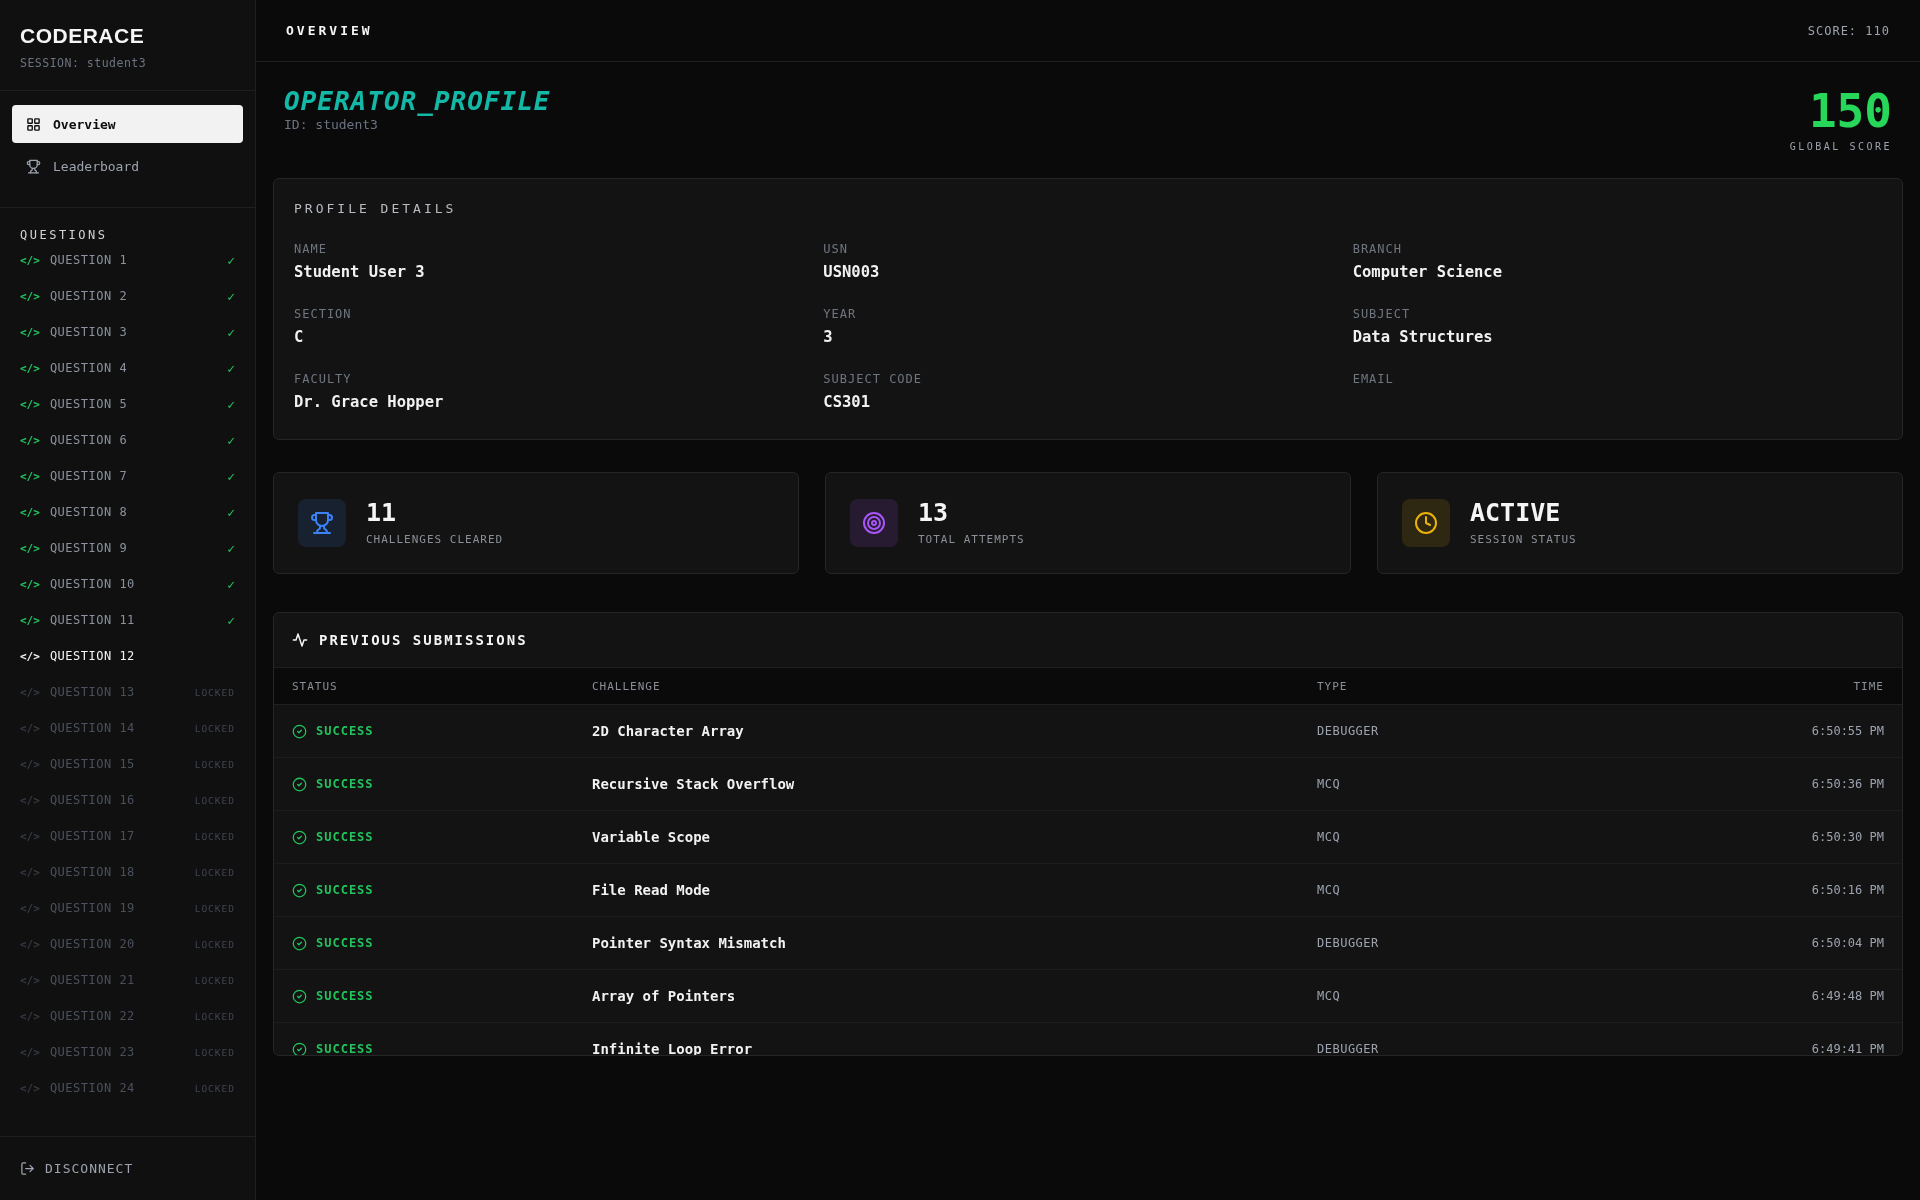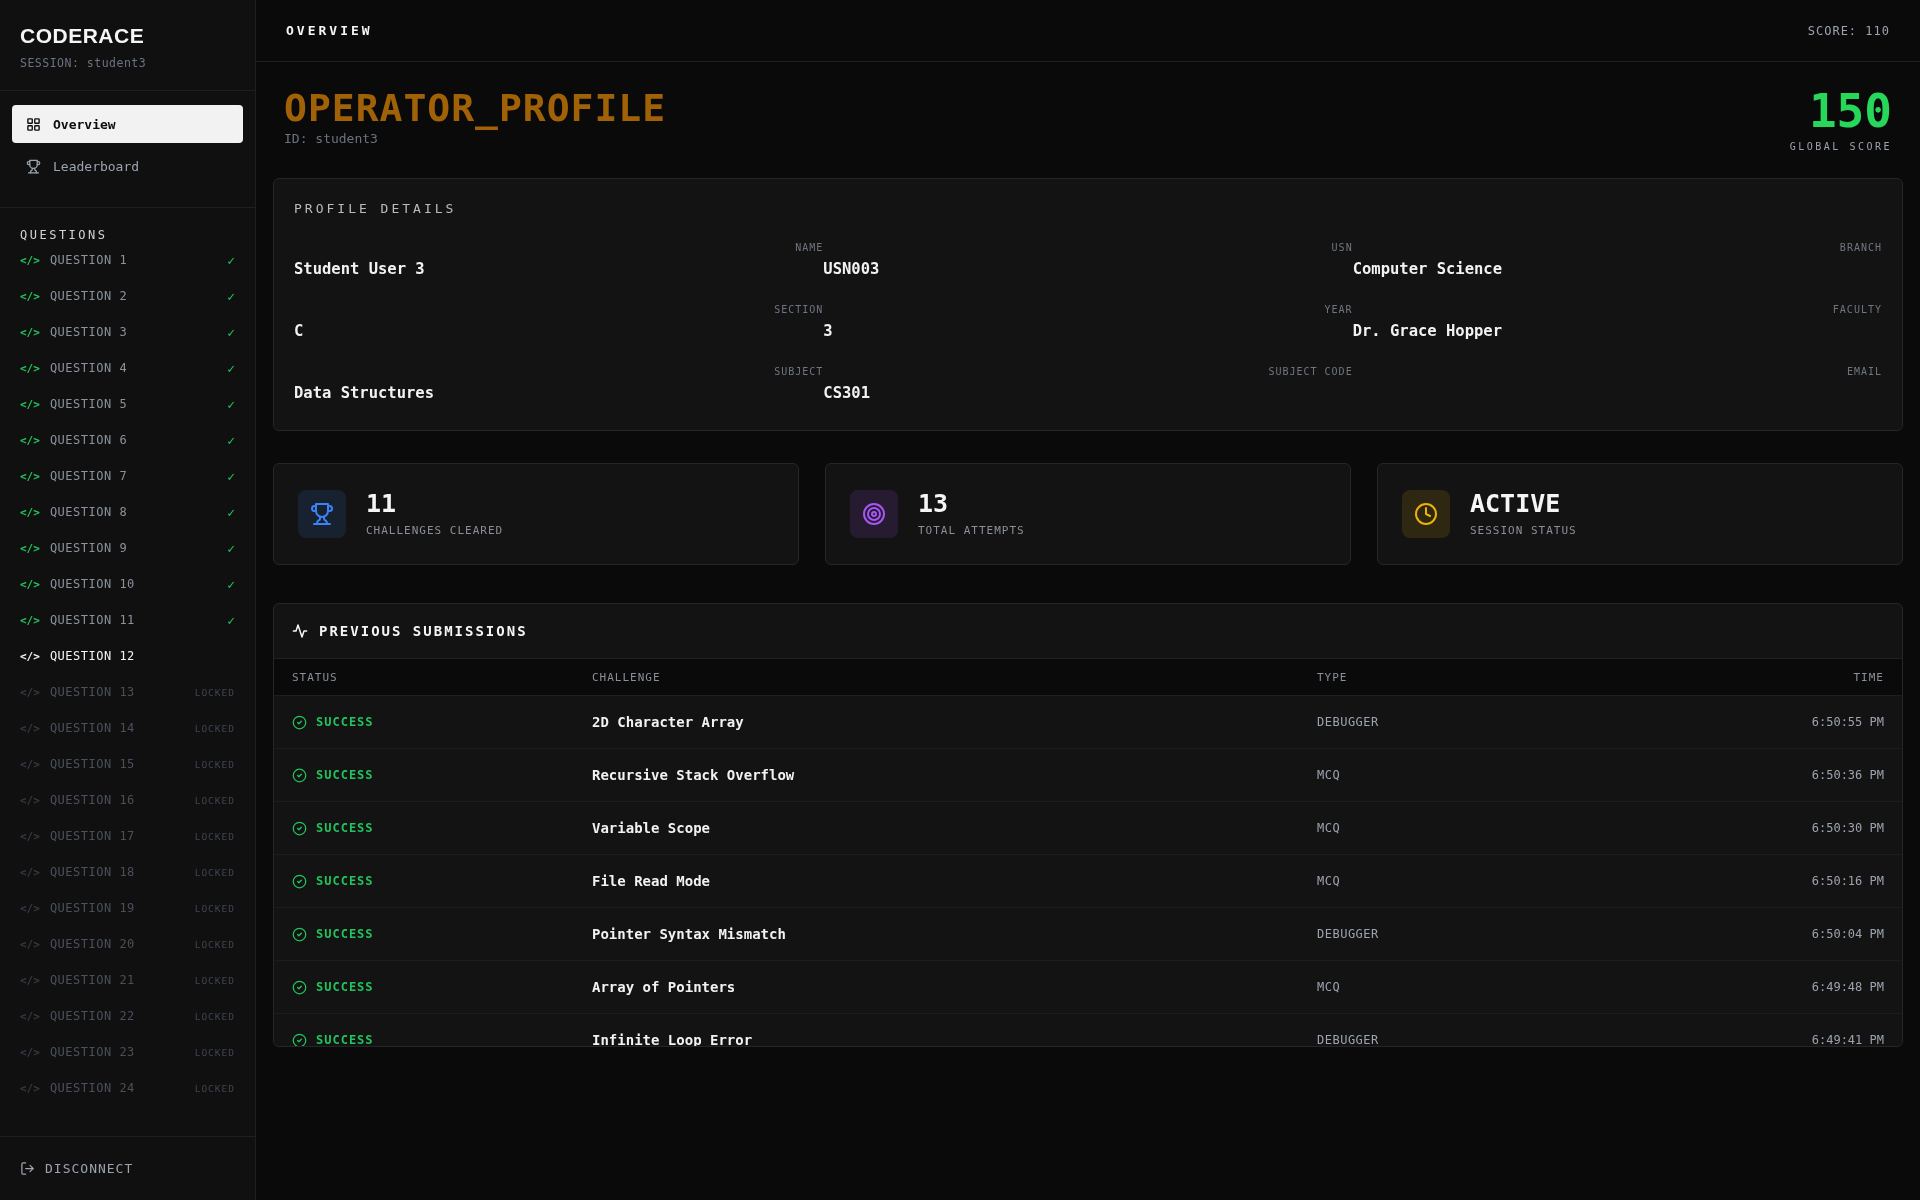--- a/index.html
+++ b/index.html
@@ -54,32 +54,32 @@
   .topbar {
     height:62px; border-bottom:1px solid #1f1f1f;
     display:flex; align-items:center; justify-content:space-between; padding:0 30px;
   }
   .topbar-title { font-size:13px; font-weight:700; letter-spacing:3px; color:#f5f5f5; }
   .topbar-score { font-size:12px; color:#9ca3af; letter-spacing:1px; }
 
   .content { flex:1; padding:0 17px; overflow:hidden; }
 
   .page-header { display:flex; justify-content:space-between; align-items:flex-start; padding:24px 11px 26px; }
-  .ph-title { font-size:38px; font-weight:800; color:#a16207; letter-spacing:1px; }
+  .ph-title { font-size:26px; font-weight:800; color:#14b8a6; letter-spacing:1px;font-style:italic; }
   .ph-sub { margin-top:1px; font-size:13px; color:#6b7280; }
   .ph-score { text-align:right; padding-top:2px; }
   .ph-score-value { font-size:46px; font-weight:800; color:#27d75a; line-height:1; }
   .ph-score-label { margin-top:7px; font-size:10px; color:#9ca3af; letter-spacing:2.5px; }
 
   .card { background:#131313; border:1px solid #262626; border-radius:6px; }
 
   .profile-card { padding:22px 20px 28px; }
   .pc-title { font-size:13px; color:#b8bcc2; letter-spacing:3px; margin-bottom:26px; }
   .pc-grid { display:grid; grid-template-columns:1fr 1fr 1fr; row-gap:26px; }
-  .pf-label { font-size:10px; color:#6f7680; letter-spacing:1px;text-align:right; }
+  .pf-label { font-size:12px; color:#6f7680; letter-spacing:1px; }
   .pf-value { margin-top:7px; font-size:15.5px; font-weight:700; color:#f2f2f2; }
 
   .stats-row { margin-top:32px; display:grid; grid-template-columns:1fr 1fr 1fr; gap:26px; }
   .stat-card { display:flex; align-items:center; gap:20px; padding:26px 24px; }
   .stat-iconbox { width:48px; height:48px; border-radius:8px; display:flex; align-items:center; justify-content:center; }
   .stat-iconbox.blue   { background:rgba(59,130,246,.13); color:#3b82f6; }
   .stat-iconbox.purple { background:rgba(168,85,247,.13); color:#a855f7; }
   .stat-iconbox.amber  { background:rgba(234,179,8,.13);  color:#eab308; }
   .stat-value { font-size:25px; font-weight:800; color:#f5f5f5; line-height:1; }
   .stat-label { margin-top:8px; font-size:11px; color:#8a8f98; letter-spacing:1px; }
@@ -314,26 +314,26 @@
   </div>
           <div class="pf">
     <div class="pf-label">SECTION</div>
     <div class="pf-value">C</div>
   </div>
           <div class="pf">
     <div class="pf-label">YEAR</div>
     <div class="pf-value">3</div>
   </div>
           <div class="pf">
+    <div class="pf-label">SUBJECT</div>
+    <div class="pf-value">Data Structures</div>
+  </div>
+          <div class="pf">
     <div class="pf-label">FACULTY</div>
     <div class="pf-value">Dr. Grace Hopper</div>
-  </div>
-          <div class="pf">
-    <div class="pf-label">SUBJECT</div>
-    <div class="pf-value">Data Structures</div>
   </div>
           <div class="pf">
     <div class="pf-label">SUBJECT CODE</div>
     <div class="pf-value">CS301</div>
   </div>
           <div class="pf">
     <div class="pf-label">EMAIL</div>
   </div>
         </div>
     </section>

